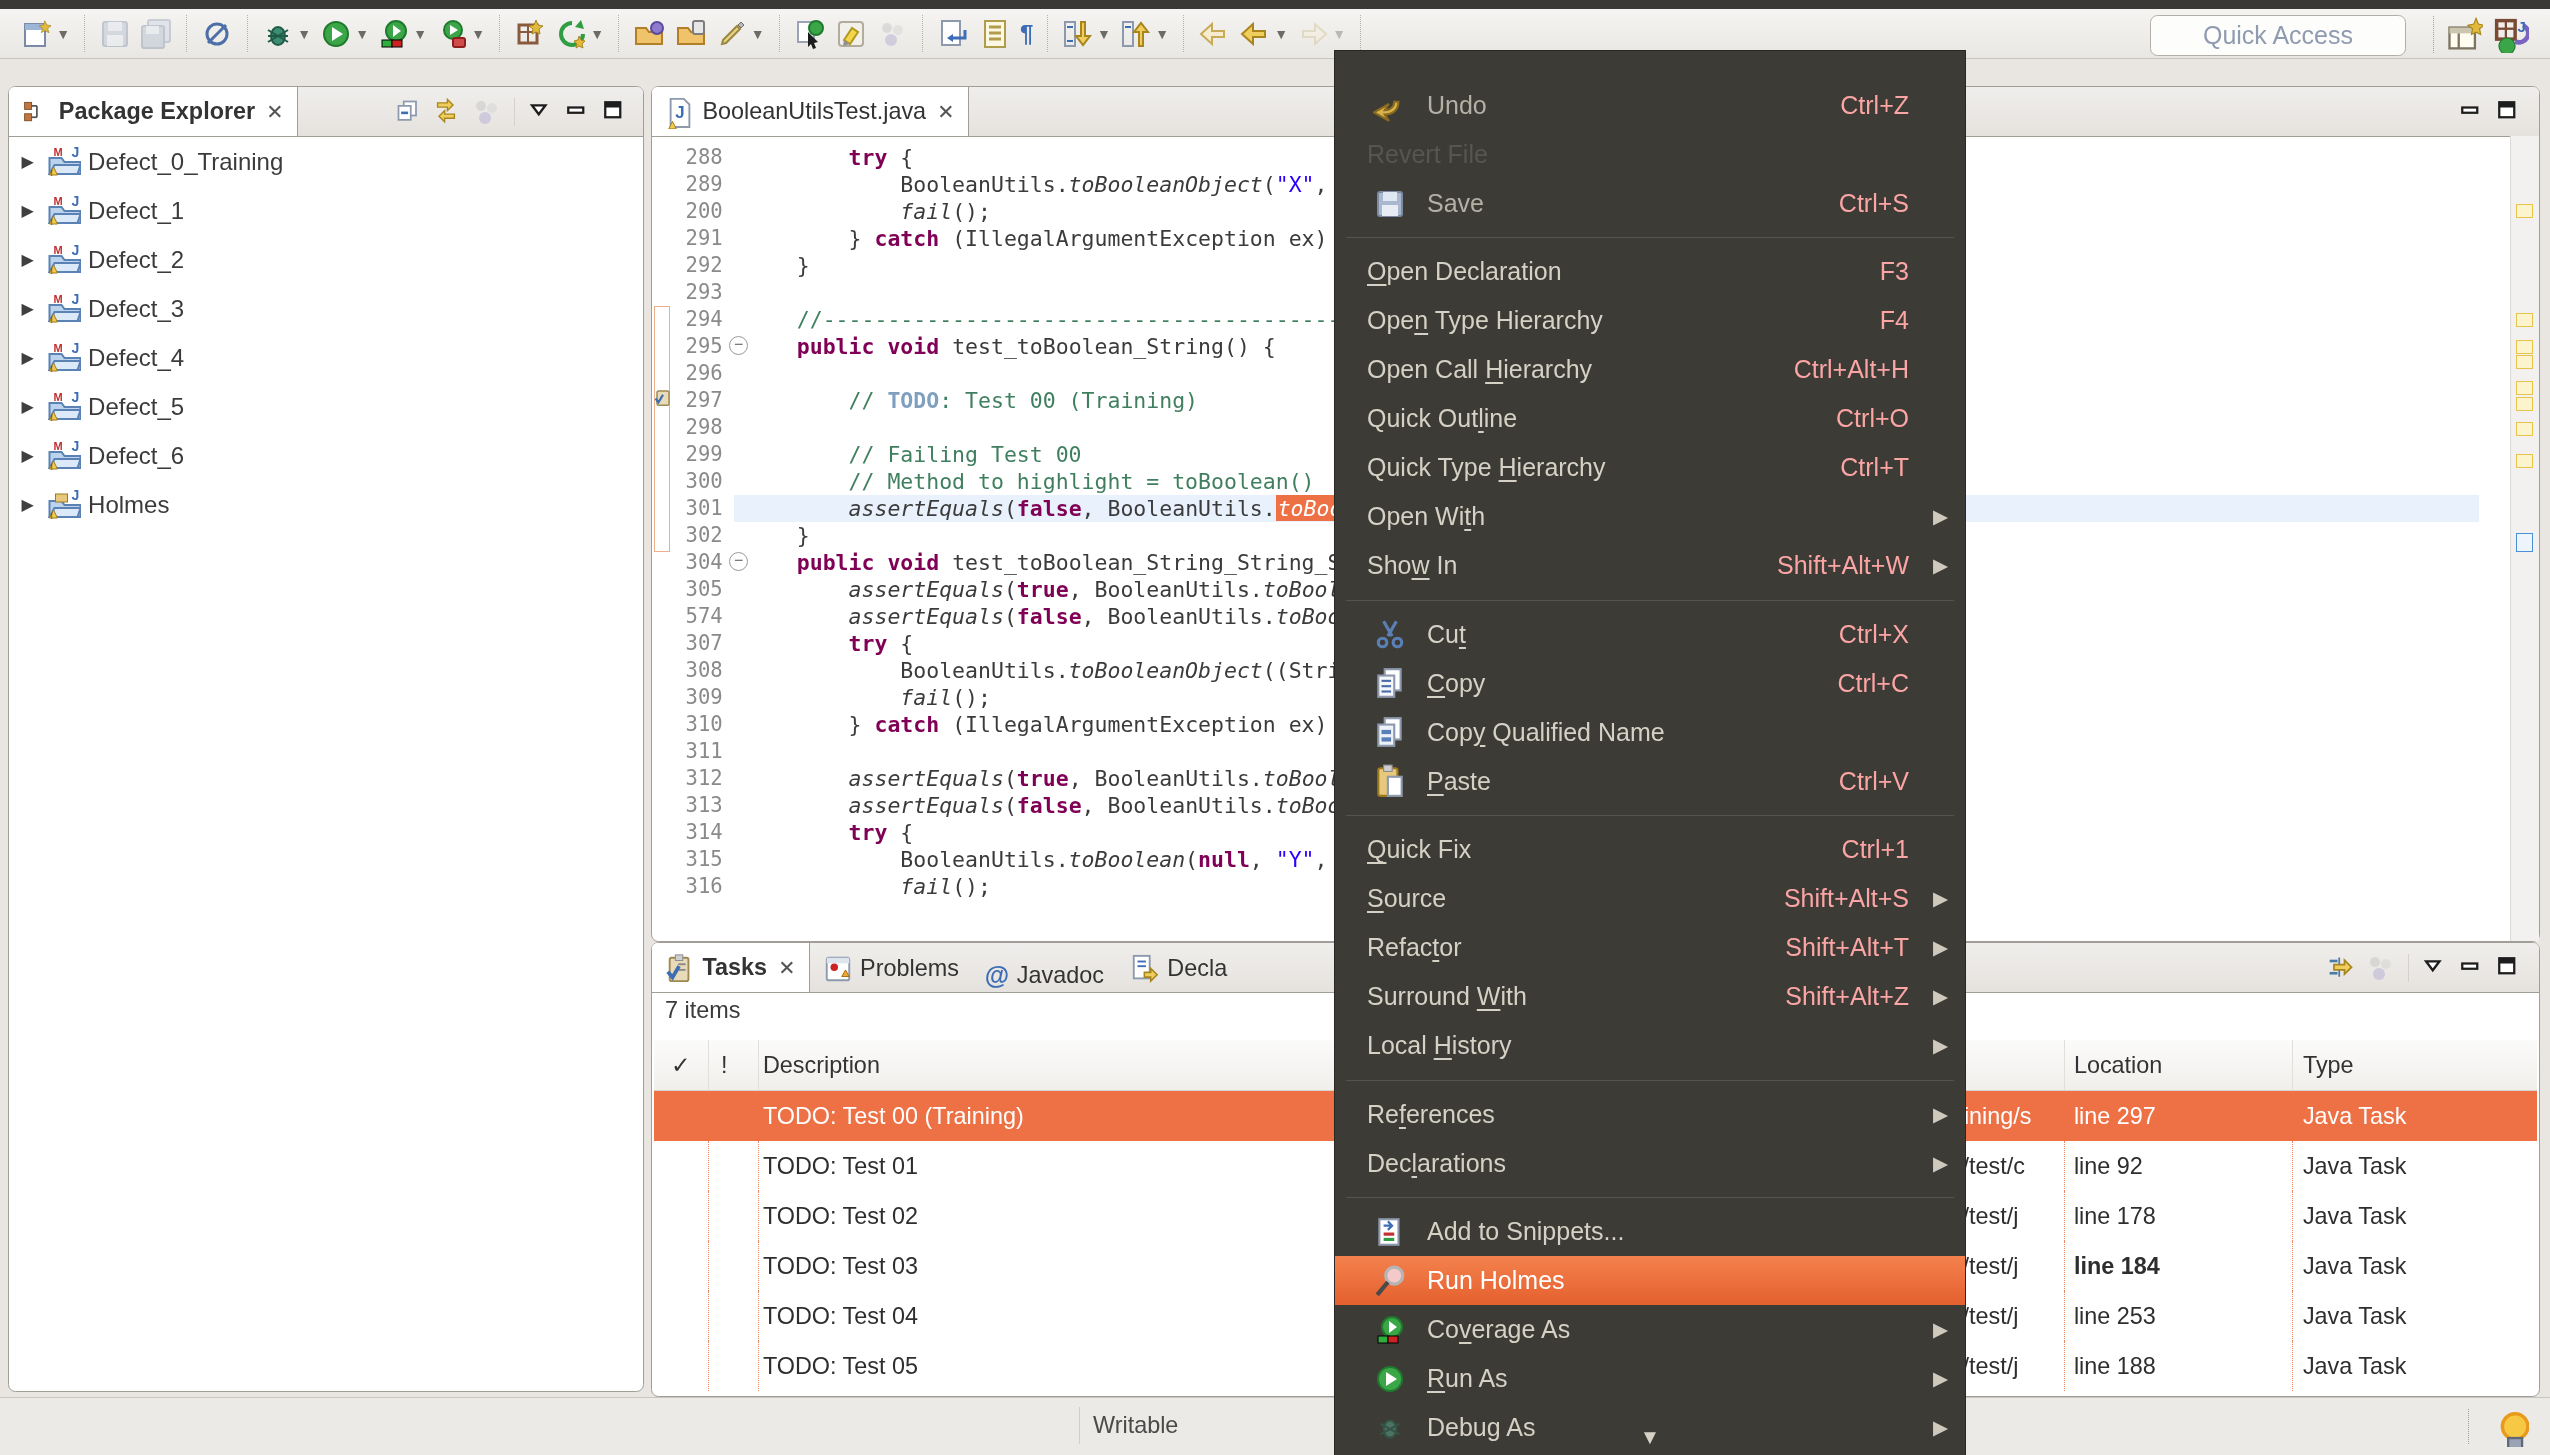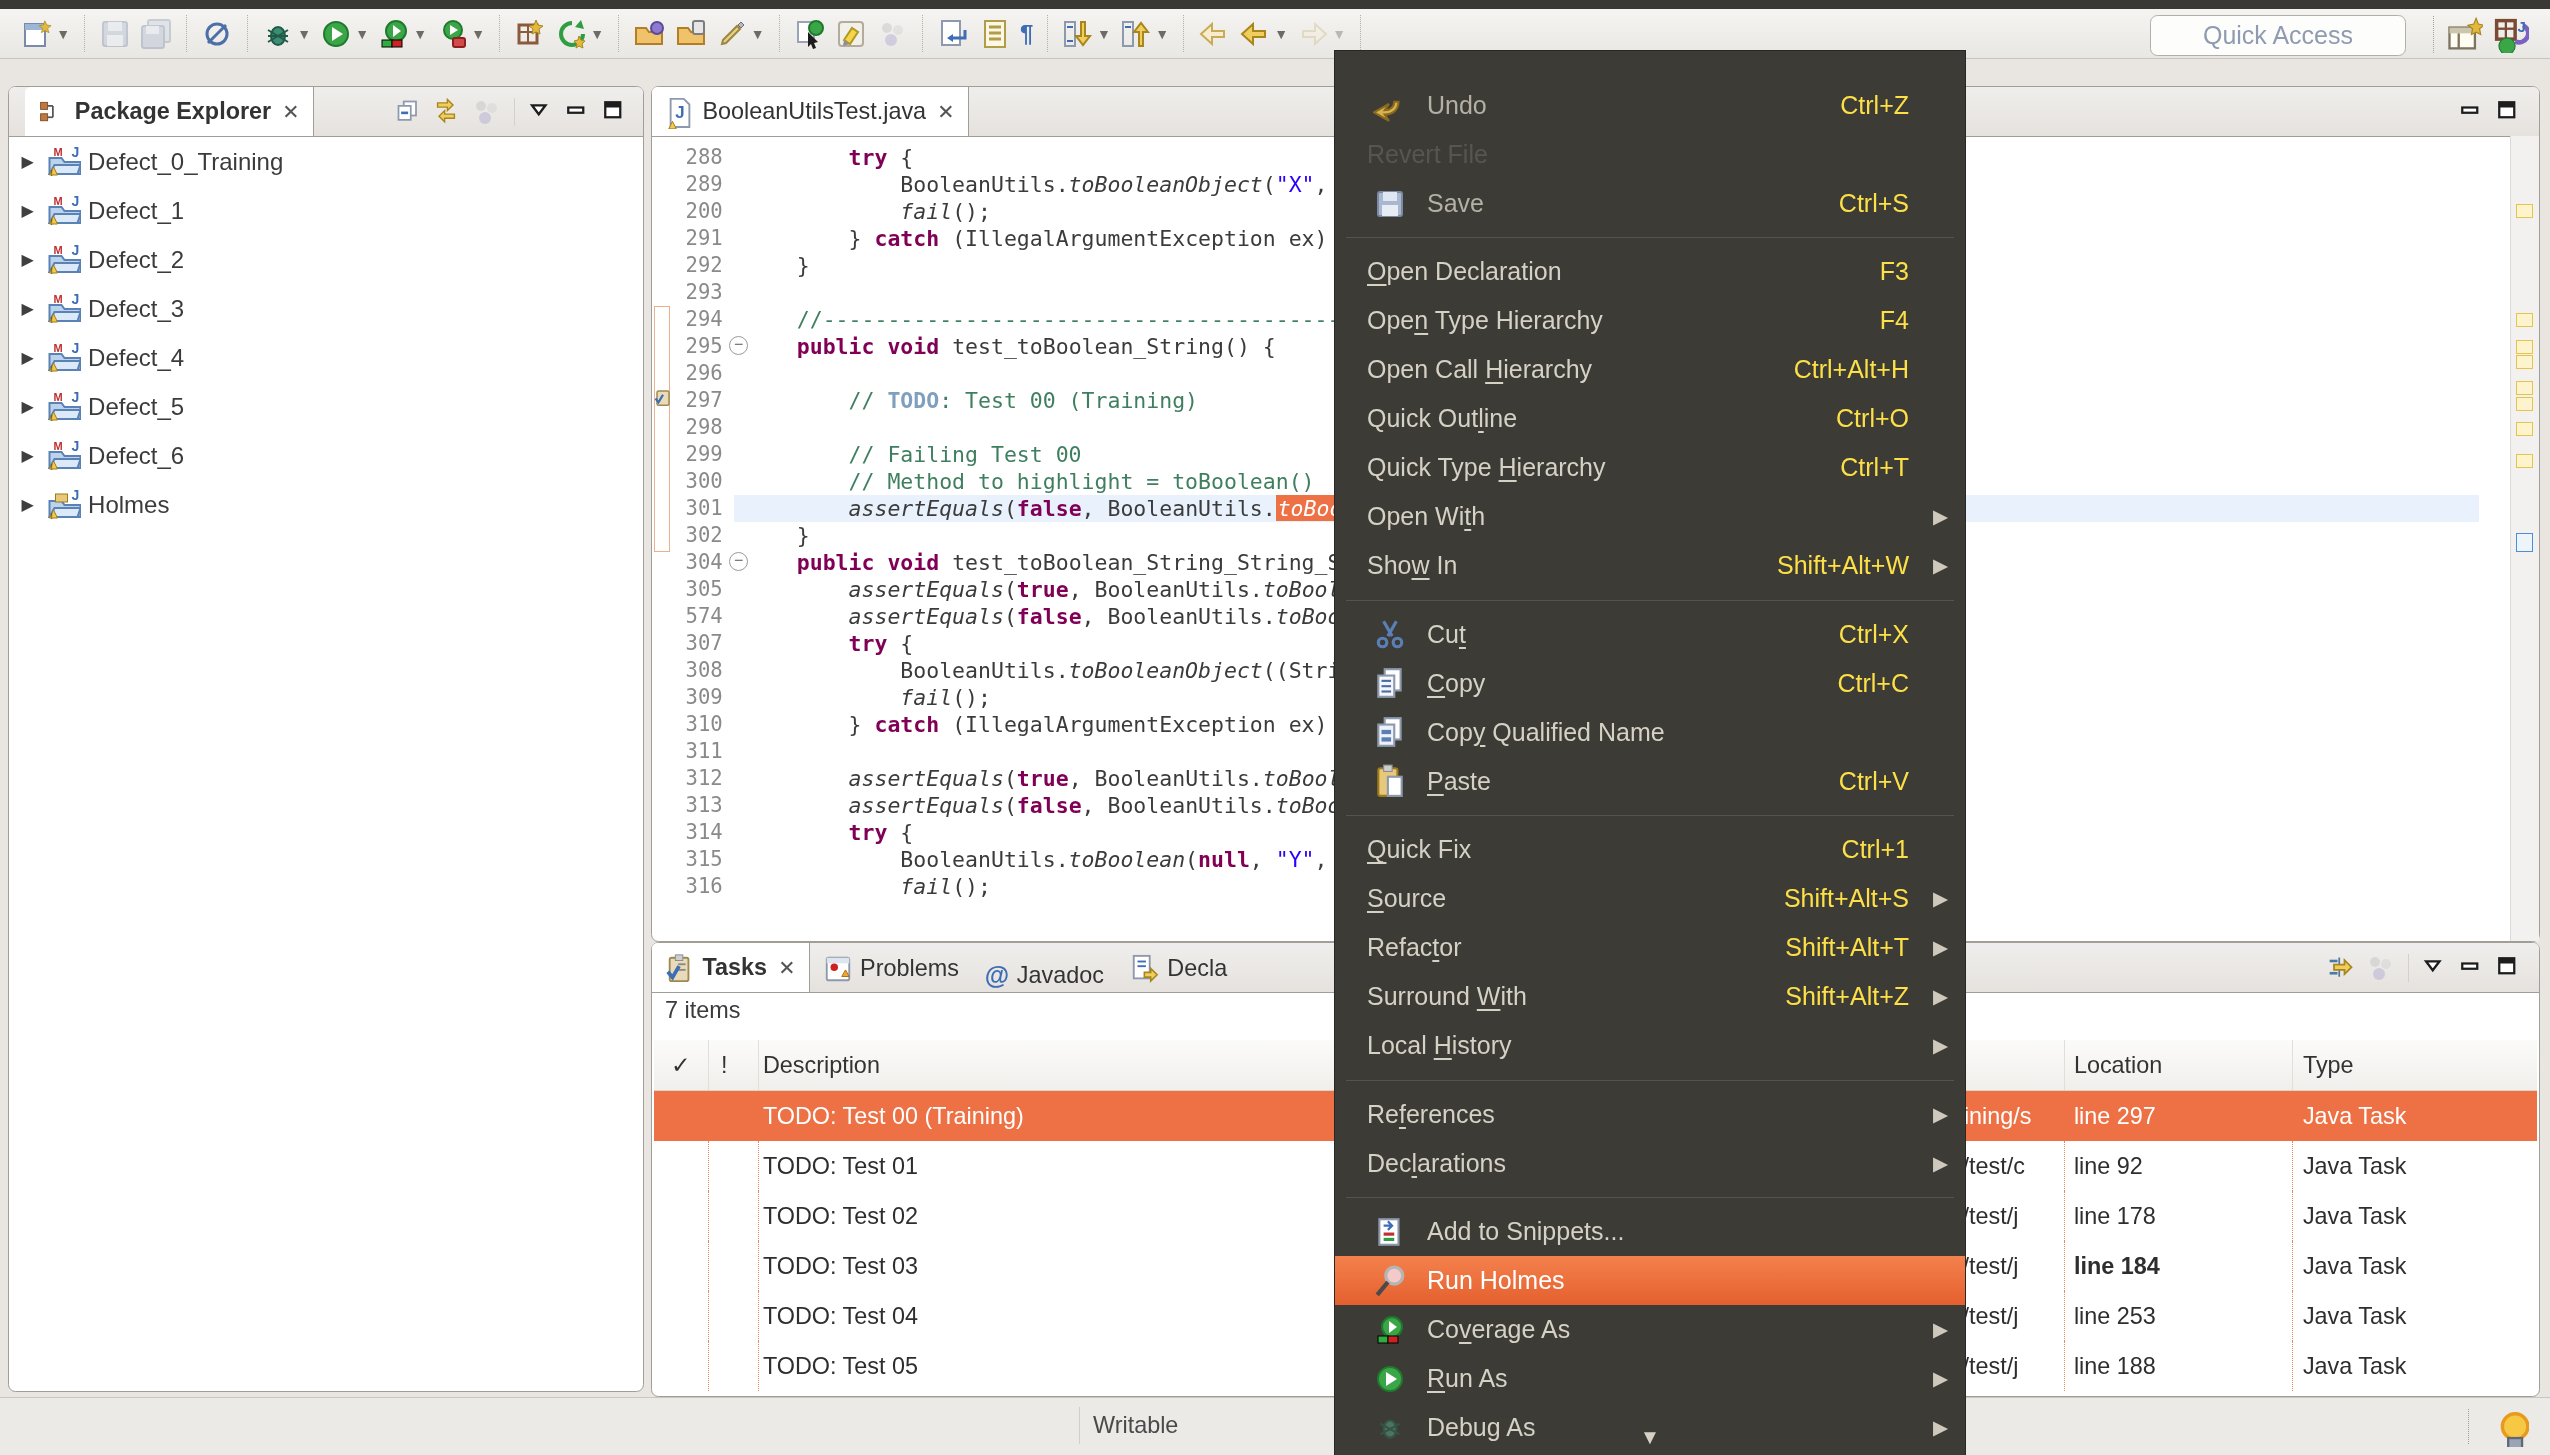--- a/index.html
+++ b/index.html
@@ -72,21 +72,21 @@
   #sb-sep1{position:absolute;left:1079px;top:9.3px;height:37px;border-left:0.9px solid #d2cfca}
   #sb-writable{position:absolute;left:1093px;top:14px}
   #sb-dots{position:absolute;left:2468px;top:11.2px;height:35px;border-left:1.9px dotted #a5a19a}
   #sb-bulb{position:absolute;left:2492px;top:7.5px}
   
   #context-menu{left:1334px;top:50px;width:632px;height:1406px;background:#3c3b36;border:0.9px solid #292824;
                 box-sizing:border-box;padding-top:30px;z-index:50;font-size:25px}
   .mi{position:relative;height:49px;display:flex;align-items:center;padding-left:32px;color:#d6d1c5}
   .mi .micon{width:45px;margin-right:15px;display:flex;justify-content:center}
   .mi .lbl{flex:0 0 auto}
-  .mi .sc{position:absolute;right:56px;color:#fde047}
+  .mi .sc{position:absolute;right:56px;color:#fca5a5}
   .mi .sub{position:absolute;right:17px;color:#cfc9bd;font-size:19.6px}
   .mi.dim{color:#b5b0a5}
   .mi.disabled{color:#827e75}
   .mi.selected{background:linear-gradient(#f4814d,#e4602e);color:#ffffff}
   .msep{height:0.9px;background:#55534c;margin:9.3px 11.2px}
   #menu-scroll{position:absolute;left:0;right:0;bottom:1.9px;height:32px;display:flex;justify-content:center;
                align-items:center;color:#d6d1c5;font-size:20.6px}
   u{text-underline-offset:3.7px}
 </style>
 </head>
@@ -354,21 +354,21 @@
           <circle cx="13" cy="26" r="7" fill="#3aa648" stroke="#1f7a2d"></circle>
           <path d="M27 8 a7 7 0 1 1 -7 14" fill="none" stroke="#7a63c0" stroke-width="4"></path>
           <text x="22" y="14" font-size="13" fill="#3d6db5" font-weight="bold">J</text>
         </svg>
       </span>
     </div>
   </div>
 
 <div id="pkg-view" class="abs view">
   <div class="tabbar">
-      <div class="tab active" style="left: 16px;">
+      <div class="tab active" style="left: 0px;">
         <span style="display: flex;">
           <svg width="28" height="28" viewBox="0 0 32 32">
             <rect x="3" y="5" width="8" height="8" fill="#c07840" stroke="#7a4a22"></rect>
             <rect x="3" y="18" width="8" height="8" fill="#c07840" stroke="#7a4a22"></rect>
             <line x1="11" y1="9" x2="17" y2="9" stroke="#555" stroke-width="2"></line>
             <line x1="11" y1="22" x2="17" y2="22" stroke="#555" stroke-width="2"></line>
             <line x1="17" y1="9" x2="17" y2="22" stroke="#555" stroke-width="2"></line>
           </svg>
         </span>
         <span style="margin-left: 9.3px;">Package Explorer</span>

